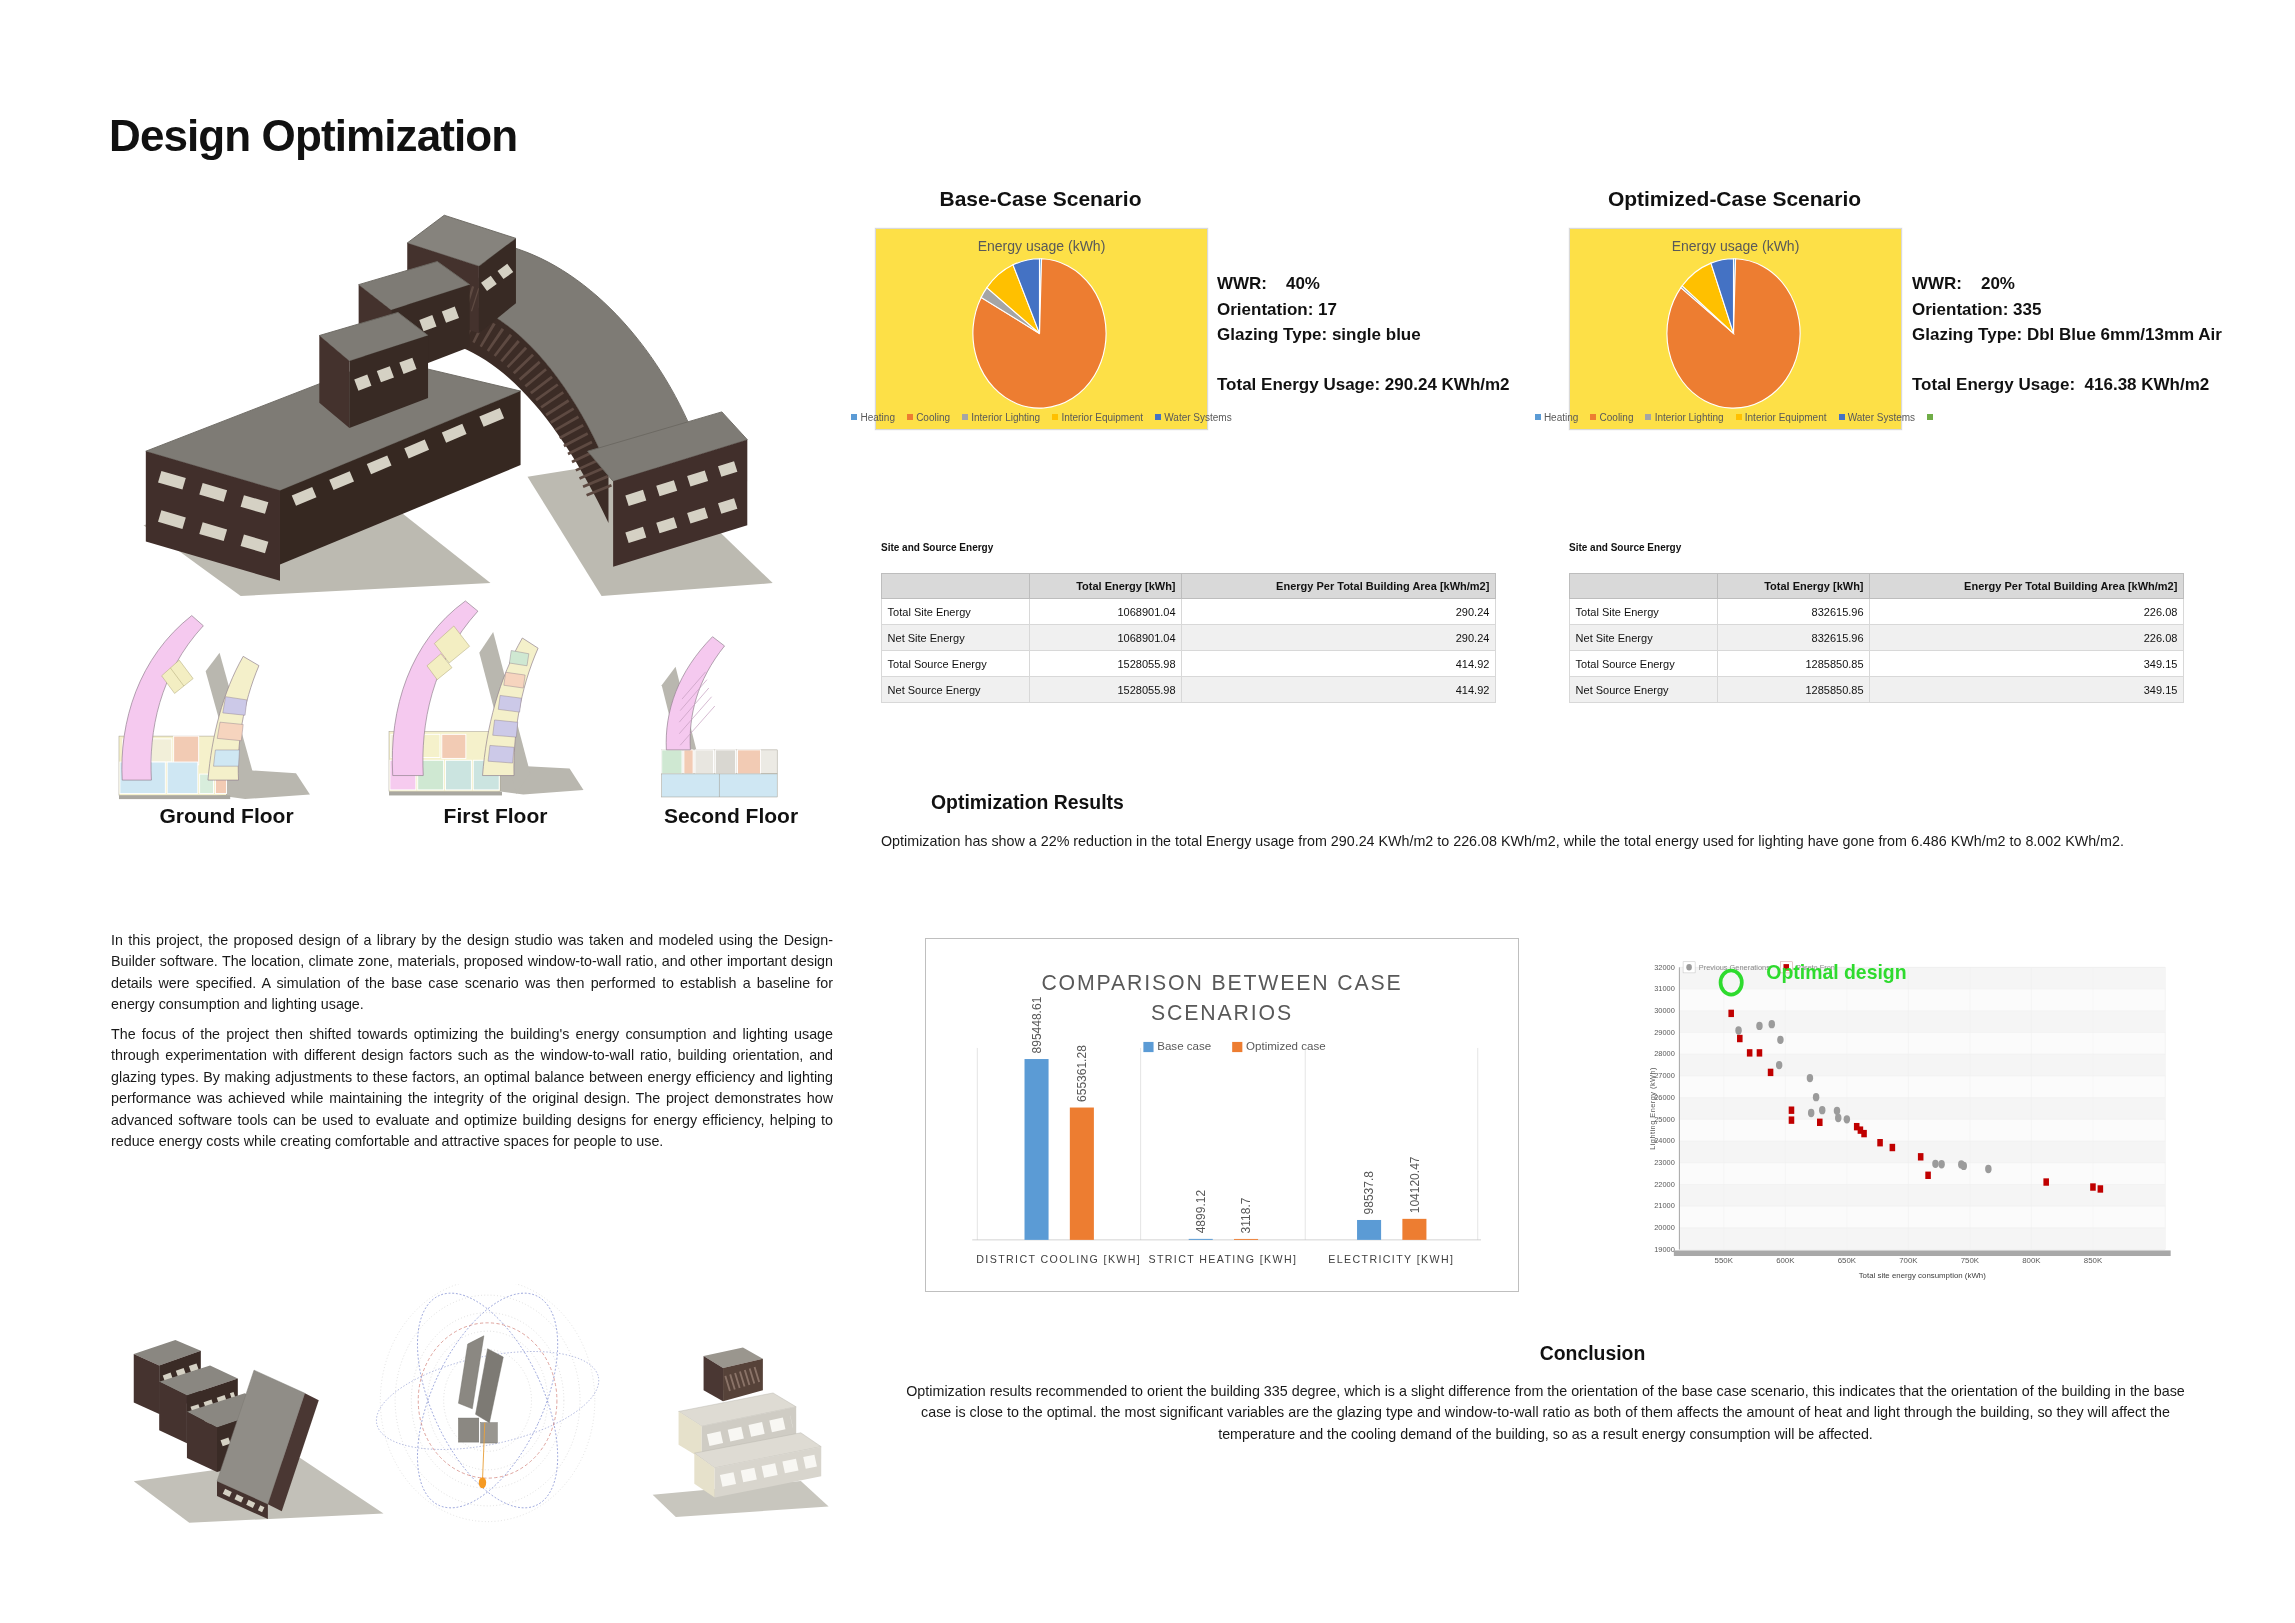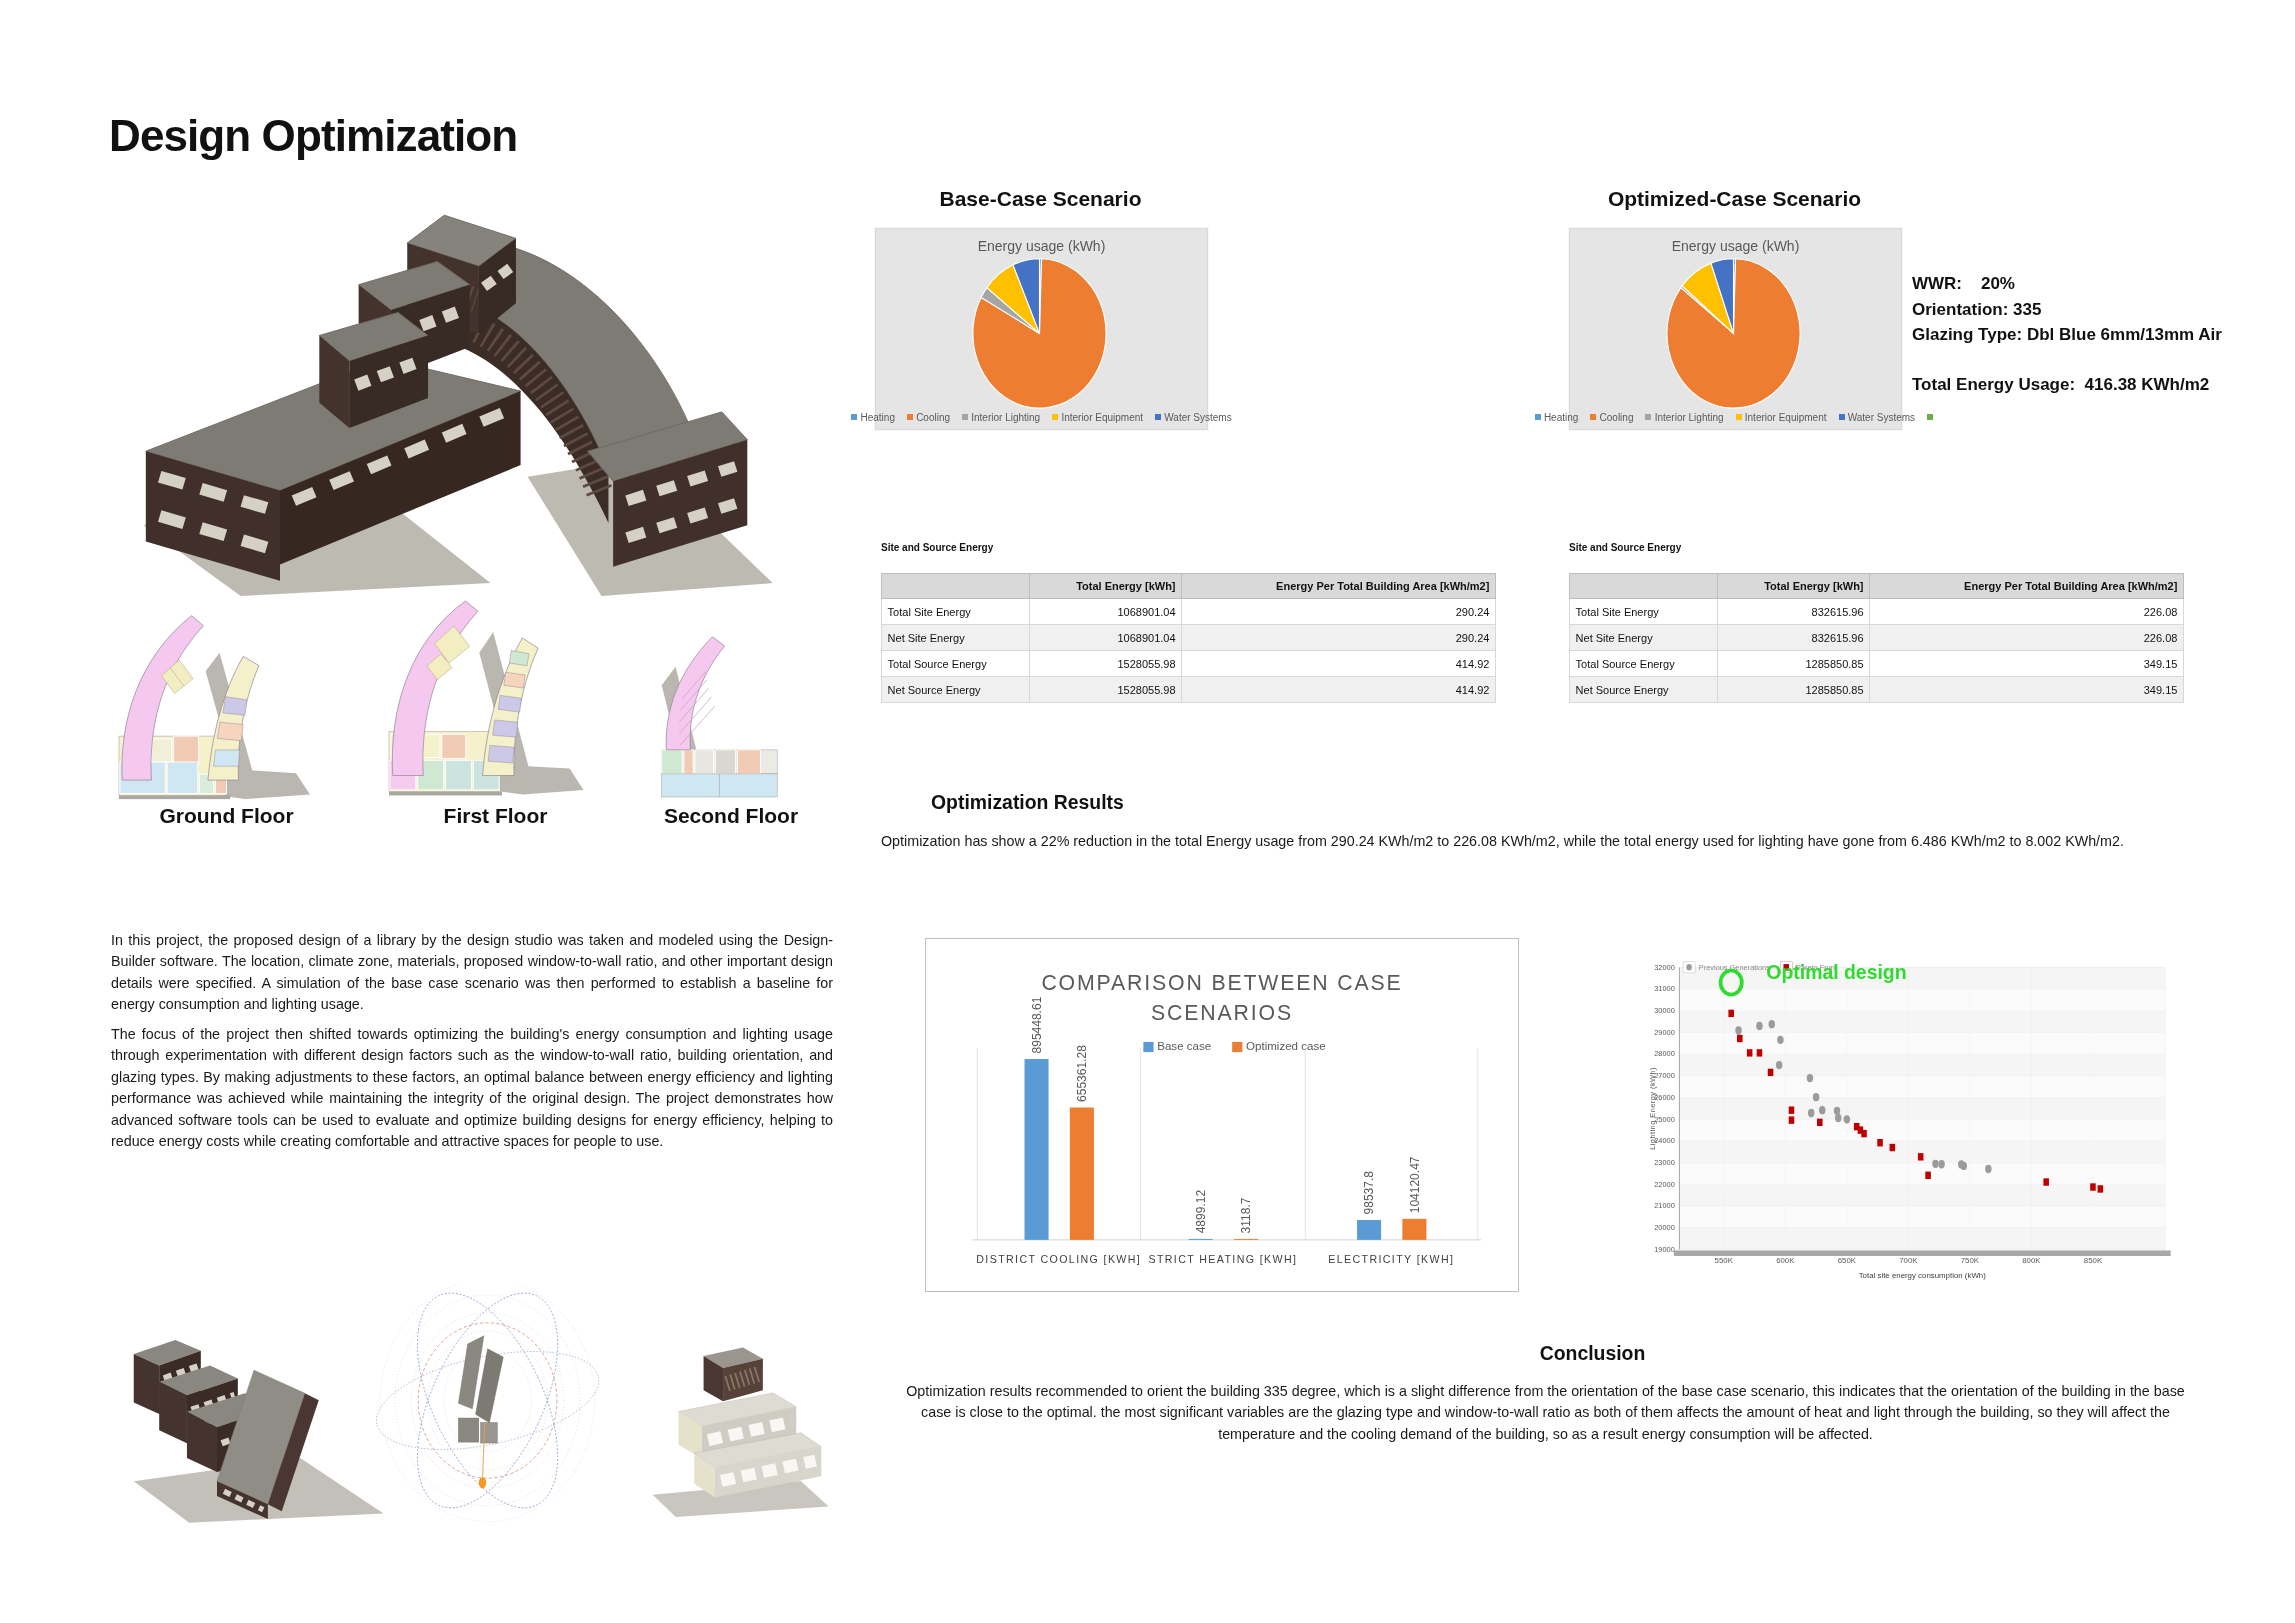--- a/index.html
+++ b/index.html
@@ -1,21 +1,21 @@
 <!DOCTYPE html>
 <html style="font-size:7.4px"><head>
 <meta charset="utf-8">
 <style>
   html,body{margin:0;padding:0;background:#ffffff;}
   .page{position:relative;width:2295px;height:1623px;background:#fff;overflow:hidden;
         font-family:"Liberation Sans",sans-serif;color:#111;padding-left:16px;}
   .abs{position:absolute;}
   .page-title{font-size:44px;font-weight:700;letter-spacing:-0.9px;}
   .case-heading{font-size:21px;font-weight:700;text-align:center;}
-  .pie-panel{background:#e5e5e5;border:0.5px solid #d9d9d9;box-shadow:0 0 0 0.5px #f2f2f2;}
+  .pie-panel{background:#fde047;border:0.5px solid #d9d9d9;box-shadow:0 0 0 0.5px #f2f2f2;}
   .pie-title{font-size:14px;color:#595959;text-align:center;margin-top:9.3px;}
   .pie-legend{position:absolute;left:0;right:0;bottom:6.5px;display:flex;justify-content:center;gap:12px;}
   .pie-legend .entry{display:flex;align-items:center;gap:3.2px;font-size:10px;color:#595959;white-space:nowrap;}
   .pie-legend .sw{width:6px;height:6px;display:inline-block;}
   .case-details{font-size:17px;font-weight:700;line-height:1.5;white-space:pre-wrap;}
   .case-total{font-size:17px;font-weight:700;margin-top:27px;white-space:pre-wrap;}
   .tbl-heading{font-size:10px;font-weight:700;}
   table.sse{border-collapse:collapse;width:615px;font-size:11px;}
   table.sse th{background:#d9d9d9;font-weight:700;border:0.5px solid #bdbdbd;padding:6px 5.6px;}
   table.sse td{border:0.5px solid #d8d8d8;padding:6.5px 5.6px;}
@@ -162,20 +162,26 @@
         </div>
         <div class="entry">
           <span class="sw" style="background: rgb(255, 192, 0);"></span>
           <span>Interior Equipment</span>
         </div>
         <div class="entry">
           <span class="sw" style="background: rgb(68, 114, 196);"></span>
           <span>Water Systems</span>
         </div>
       </div>
+  </div>
+  <div class="abs" style="left:1217px;top:271px;width:305px;">
+    <div class="case-details">WWR:    40%</div>
+    <div class="case-details">Orientation: 17</div>
+    <div class="case-details">Glazing Type: single blue</div>
+    <div class="case-total">Total Energy Usage: 290.24 KWh/m2</div>
   </div>
 
   <div class="abs case-heading" style="left:1569px;top:187px;width:331px;">Optimized-Case Scenario</div>
   <div class="abs pie-panel" style="left:1569px;top:228px;width:331px;height:200px;">
     <div class="pie-title">Energy usage (kWh)</div>
     <svg id="pie-opt" class="abs" style="left:87px;top:27px;" width="153" height="153" viewBox="0 0 330 340">
         <path d="M165,172 L165.0,6.0 A148,166 0 0 1 169.6,6.1 Z" fill="#5B9BD5" stroke="#ffffff" stroke-width="2.5"></path>
         <path d="M165,172 L169.6,6.1 A148,166 0 1 1 48.1,70.3 Z" fill="#ED7D31" stroke="#ffffff" stroke-width="2.5"></path>
         <path d="M165,172 L48.1,70.3 A148,166 0 0 1 51.0,66.2 Z" fill="#A5A5A5" stroke="#ffffff" stroke-width="2.5"></path>
         <path d="M165,172 L51.0,66.2 A148,166 0 0 1 114.9,15.8 Z" fill="#FFC000" stroke="#ffffff" stroke-width="2.5"></path>

